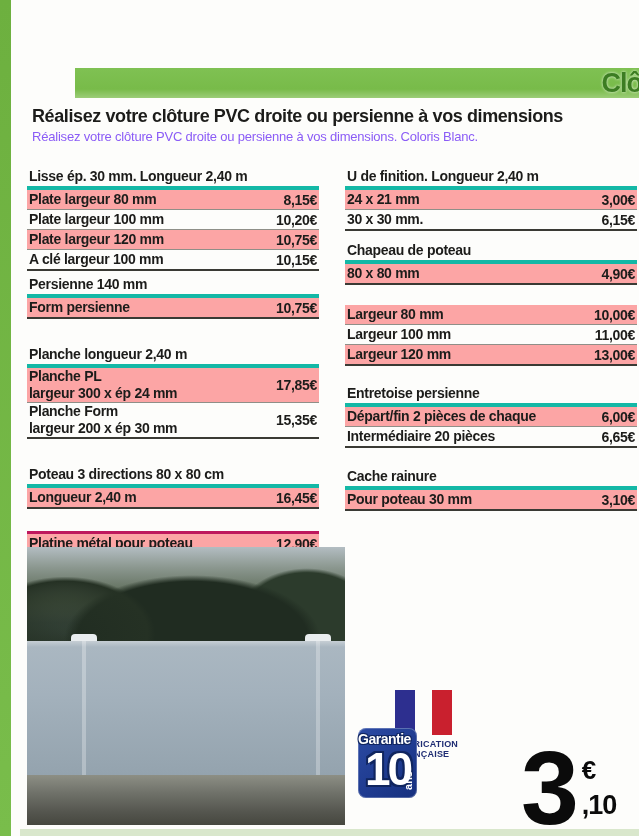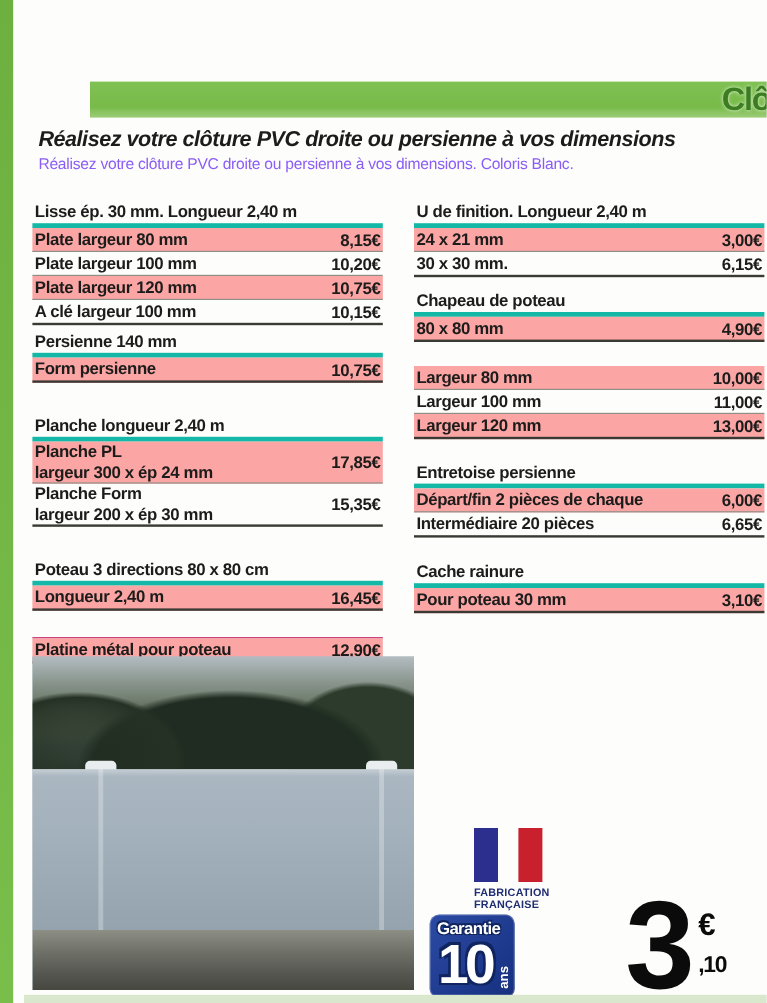--- a/index.html
+++ b/index.html
@@ -11,28 +11,28 @@
   }
   
   .left-bar{position:absolute;left:0;top:0;width:11px;height:836px;background:linear-gradient(180deg,#6db03f,#79bd4b);}
   
   .banner{position:absolute;left:75px;top:68px;right:0;height:30px;
     background:linear-gradient(180deg,#7fc153 0%,#78bb49 70%,#9ccd78 100%);
     display:flex;align-items:center;justify-content:flex-end;overflow:hidden;}
   .banner-label{font-size:27px;font-weight:bold;color:#3c7d22;margin-right:-3px;letter-spacing:-1px;
     text-shadow:0 0 3px rgba(255,255,255,.85);}
   
-  .title{position:absolute;left:32px;top:106px;font-size:18px;font-weight:bold;letter-spacing:-0.4px;font-style:italic;}
+  .title{position:absolute;left:32px;top:106px;font-size:18px;font-weight:bold;letter-spacing:-0.4px;}
   .subtitle{position:absolute;left:32px;top:129px;font-size:13px;letter-spacing:-0.2px;color:#8b5cf6;}
   
   .col{position:absolute;top:167px;width:292px;font-size:14px;font-weight:bold;letter-spacing:-0.3px;}
   .col-left{left:27px;}
   .col-right{left:345px;}
   .group{background:transparent;}
-  .group.no-header{border-top:1px solid #be185d;text-align:center;}
+  .group.no-header{border-top:3px solid #be185d;text-align:center;}
   .group-header{height:19px;line-height:19px;border-bottom:4px solid #14b8a6;padding:0 2px;white-space:nowrap;}
   .row{display:flex;justify-content:space-between;align-items:center;min-height:19px;
     border-bottom:1px solid #8f8f88;padding:0 2px;}
   .group .row:last-child{border-bottom:2px solid #3a3a34;}
   .row.shaded{background:#fca5a5;}
   .row-label div{line-height:17px;white-space:nowrap;}
   .row-price{white-space:nowrap;padding-left:6px;}
   
   .photo{position:absolute;left:27px;top:547px;width:318px;height:278px;overflow:hidden;background:#aeb9c1;}
   .ph-trees{position:absolute;top:0;left:0;right:0;height:94px;
@@ -50,36 +50,36 @@
   .ph-ground{position:absolute;top:228px;left:0;right:0;bottom:0;
     background:linear-gradient(180deg,#8d8f85 0%,#70726a 35%,#54554e 75%,#46473f 100%);}
   
   .fab{position:absolute;left:363px;top:690px;width:70px;margin-left:32px;}
   .flag{display:flex;height:45px;}
   .flag .b{width:20px;height:45px;background:#2d2f8f;}
   .flag .w{width:17px;height:45px;background:transparent;}
   .flag .r{width:20px;height:45px;background:#c9202e;}
   .fab-text{margin-top:4px;font-size:9px;font-weight:bold;color:#1f2d73;line-height:10px;letter-spacing:0.2px;}
   
-  .badge{position:absolute;left:358px;top:762px;width:71px;height:70px;border-radius:8px;
+  .badge{position:absolute;left:358px;top:728px;width:59px;height:70px;border-radius:8px;
     background:linear-gradient(135deg,#2c4ba4 0%,#1e3a8e 60%,#16307e 100%);
     box-shadow:inset 0 0 0 1px rgba(255,255,255,0.25);}
   .badge-word{position:absolute;top:3px;left:0;right:6px;text-align:center;color:#fff;
     font-size:14px;font-weight:bold;letter-spacing:-0.5px;
     text-shadow:-1px -1px 0 #10255f,1px -1px 0 #10255f,-1px 1px 0 #10255f,1px 1px 0 #10255f;}
   .badge-years{position:absolute;left:7px;top:14px;color:#fff;font-size:46px;font-weight:bold;letter-spacing:-3px;
     text-shadow:-2px -2px 0 #10255f,2px -2px 0 #10255f,-2px 2px 0 #10255f,2px 2px 0 #10255f;}
   .badge-unit{position:absolute;right:3px;bottom:8px;color:#fff;font-size:11px;font-weight:bold;
     writing-mode:vertical-rl;transform:rotate(180deg);}
   
   .price-tag{position:absolute;left:521px;top:746px;display:flex;color:#0b0b0b;}
   .price-int{font-size:104px;font-weight:bold;line-height:84px;letter-spacing:-5px;}
   .price-side{display:flex;flex-direction:column;margin-left:8px;padding-top:12px;}
   .price-cur{font-size:26px;font-weight:bold;line-height:24px;}
-  .price-cents{font-size:19px;font-weight:bold;line-height:26px;margin-top:10px;letter-spacing:-1px;}
+  .price-cents{font-size:27px;font-weight:bold;line-height:26px;margin-top:10px;letter-spacing:-1px;}
   
   .bottom-strip{position:absolute;left:20px;right:0;top:829px;height:7px;background:#d9e7cc;}
 </style>
 </head>
 <body>
 
 <div class="left-bar"></div>
 
 <div class="banner">
   <span class="banner-label">Clô</span>

